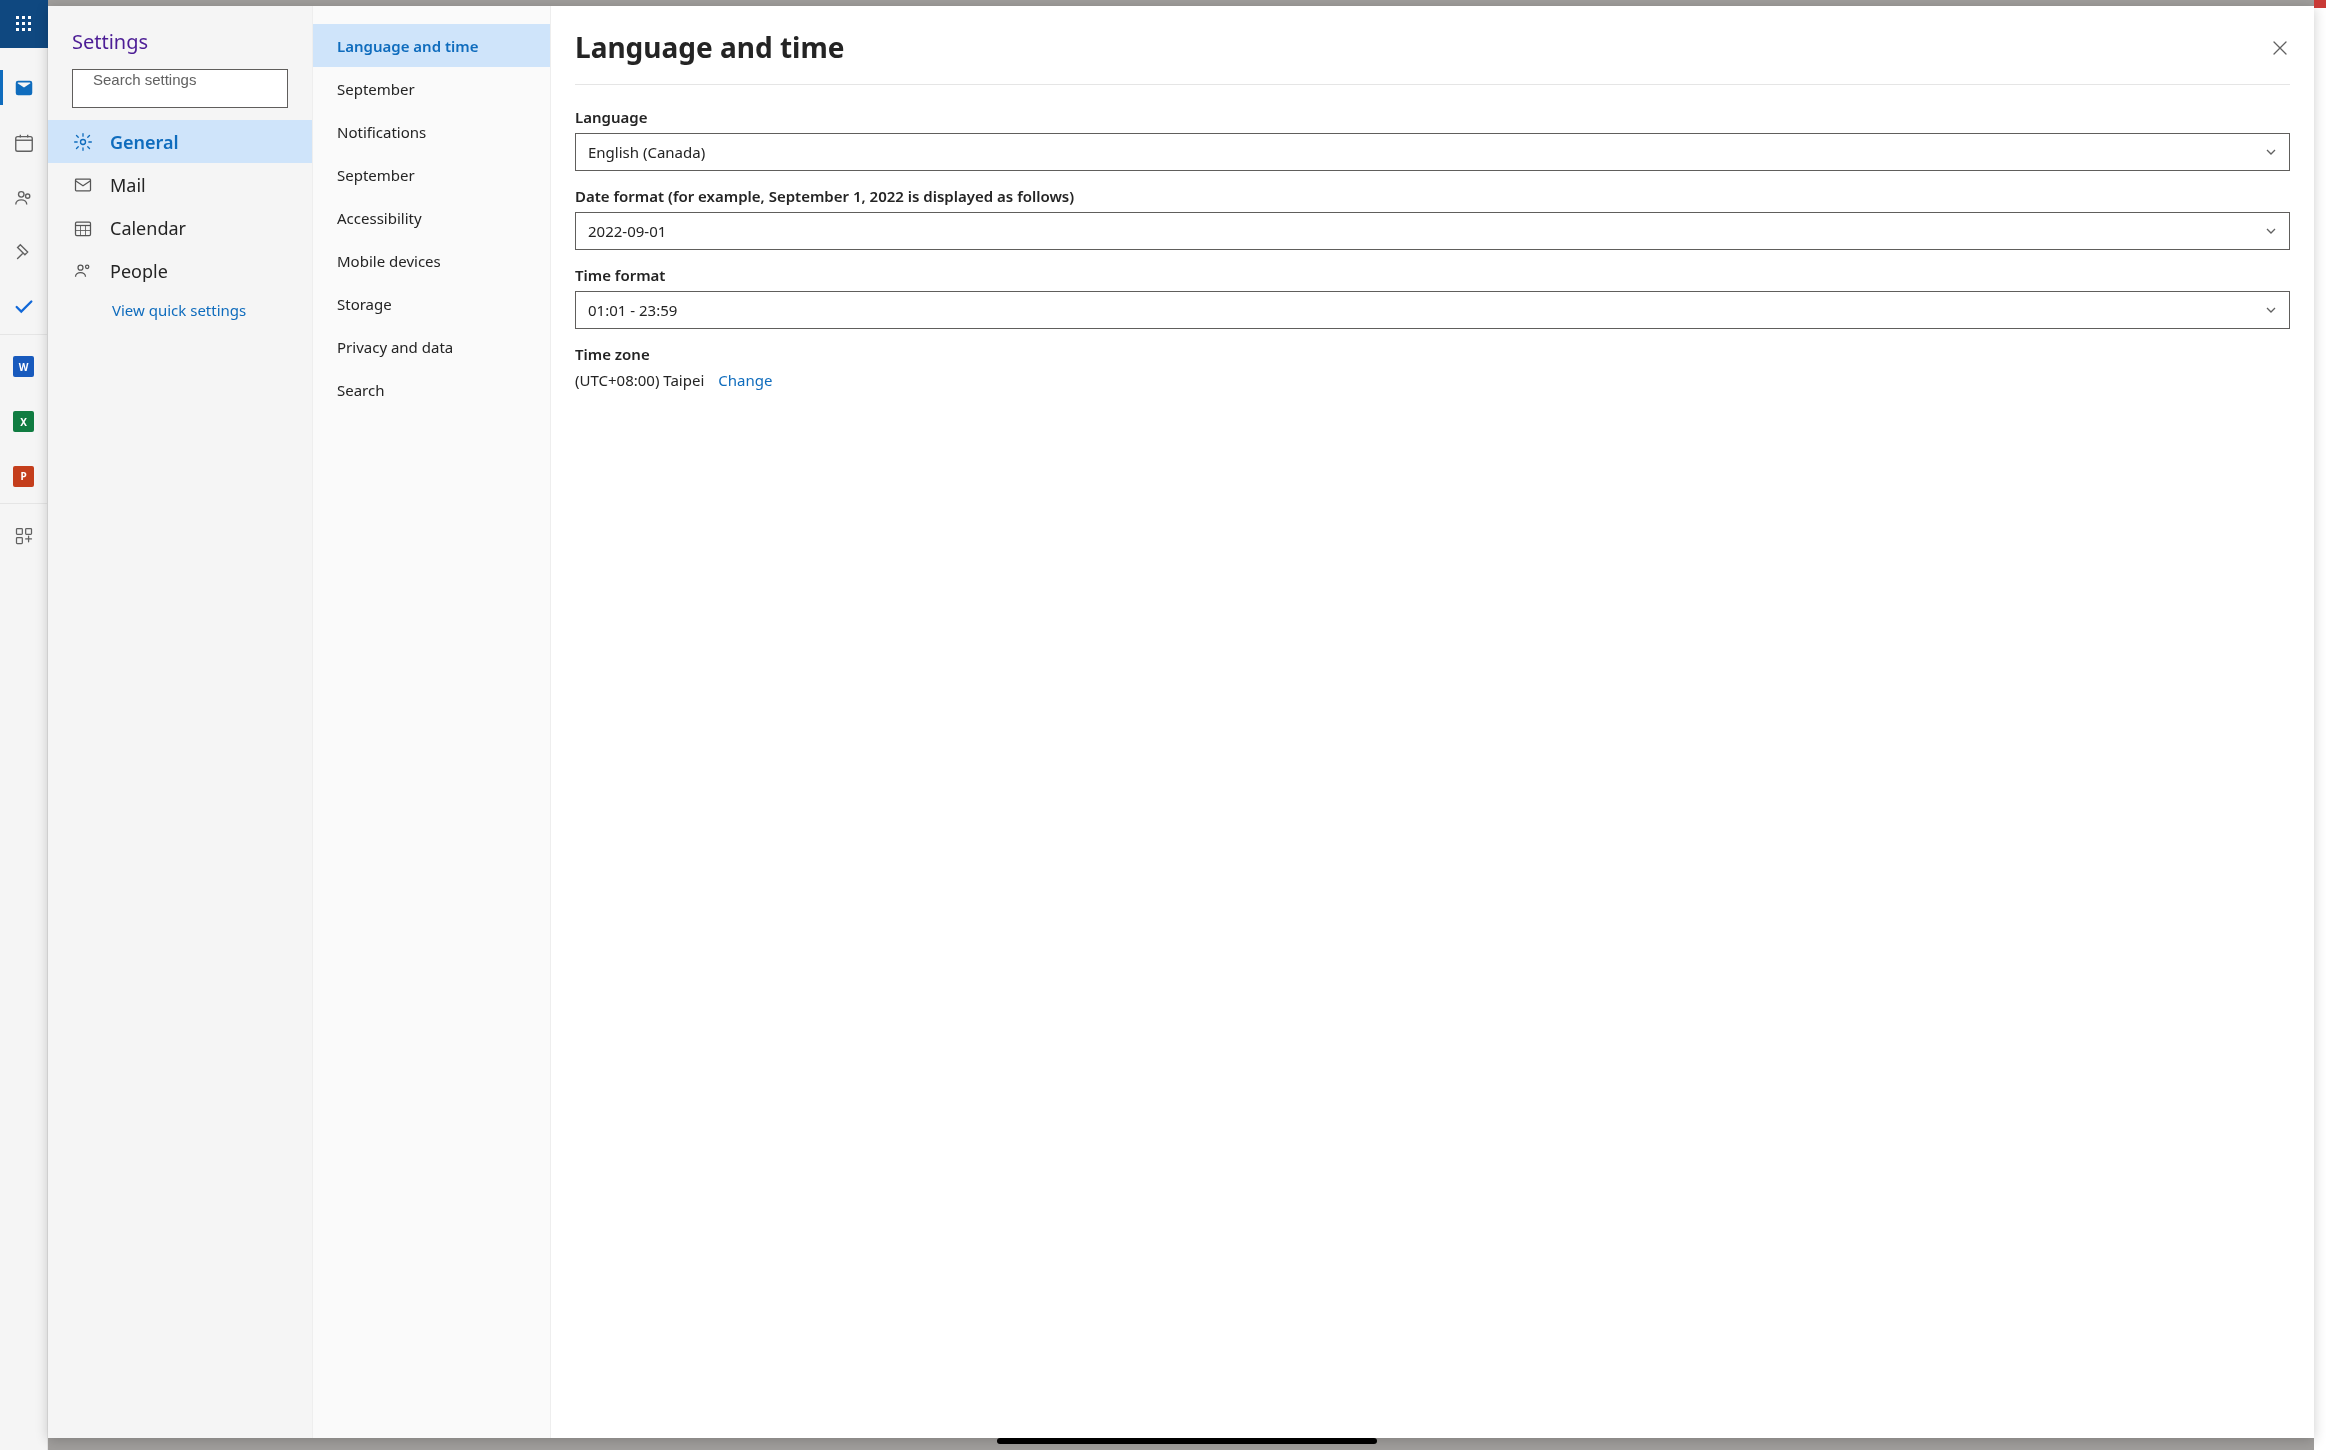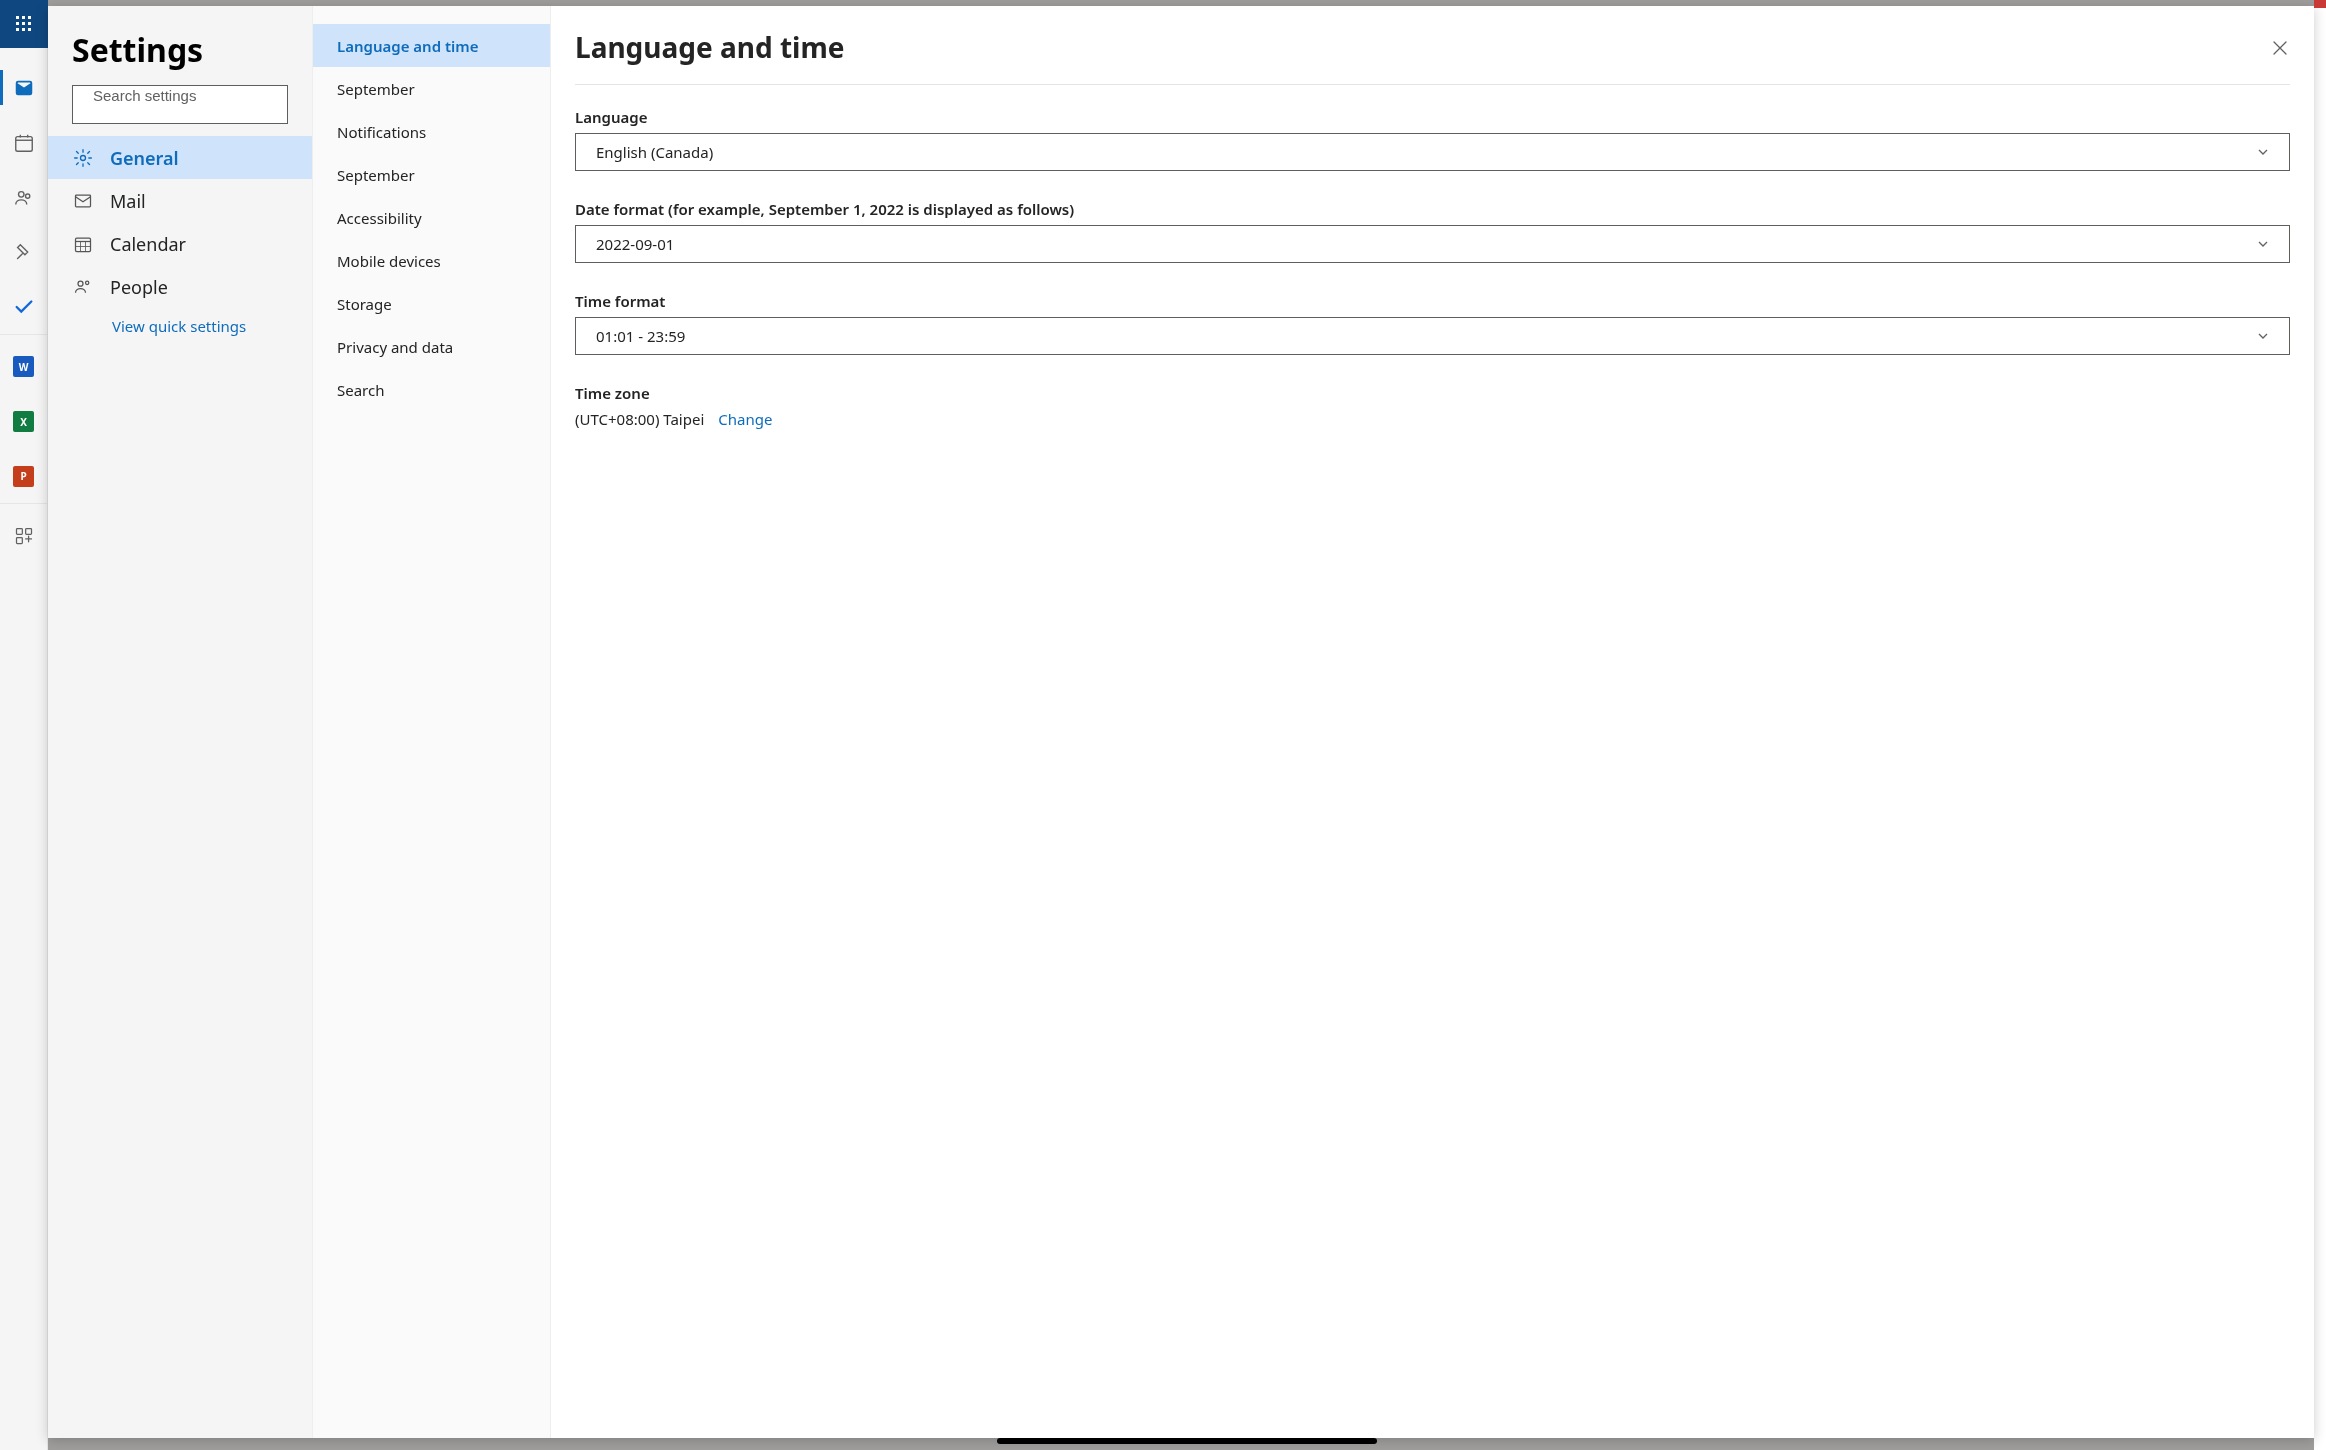--- a/index.html
+++ b/index.html
@@ -14,40 +14,40 @@
 .rail-item.sel{color:#0f6cbd}
 .rail-item.divider-after{border-bottom:1px solid #e5e5e5;margin-bottom:4px}
 
 
 .panel{position:fixed;left:48px;right:12px;top:6px;bottom:12px;background:#fff;display:flex;z-index:6;box-shadow:0 2px 12px rgba(0,0,0,.2)}
 .panel>.col1{width:264px;min-width:264px;background:#f5f5f5;display:flex;flex-direction:column}
 .panel>.col2{width:238px;min-width:238px;background:#fafafa;border-left:1px solid #eee;padding-top:18px}
 .panel>.col3{flex:1;border-left:1px solid #eee;padding:22px 24px;position:relative;overflow:auto}
 
 
-.title{font-size:32px;font-weight:700;padding:22px 24px 14px;color:#000000}
+.title{font-size:20px;font-weight:400;padding:22px 24px 14px;color:#4c1d95}
 .searchbox{margin:0 24px 12px;height:39px;border:1px solid #605e5c;background:#fff;display:flex;align-items:flex-start;padding:0 10px;gap:8px}
 .searchbox input{border:none;outline:none;flex:1;font-size:15px;background:transparent;color:#616161}
 .searchbox input::placeholder{color:#616161}
 .cat-list{display:flex;flex-direction:column}
 .cat-item{display:flex;align-items:center;gap:16px;height:43px;padding:9px 24px;font-size:18px;color:#242424;cursor:pointer}
 .cat-item.sel{background:#cfe4fa;color:#0f6cbd;font-weight:600}
 .cat-item .iconbox{width:22px;display:flex;align-items:center;justify-content:center;color:#555}
 .cat-item.sel .iconbox{color:#0f6cbd}
 .quick-link{padding:8px 24px 0 64px;font-size:15px;color:#0f6cbd;cursor:pointer}
 
 
 .sub-item{height:43px;display:flex;align-items:center;padding:0 24px;font-size:15px;color:#242424;cursor:pointer}
 .sub-item.sel{background:#cfe4fa;color:#0f6cbd;font-weight:600}
 
 
 .page-header{font-size:28px;font-weight:700;color:#242424;margin-bottom:22px;padding-bottom:18px;border-bottom:1px solid #e5e5e5}
 .close-btn{position:absolute;top:26px;right:18px;width:32px;height:32px;display:flex;align-items:center;justify-content:center;cursor:pointer;color:#616161}
 .field-label{font-size:15px;font-weight:600;color:#242424;margin-bottom:6px}
-.select{height:38px;border:1px solid #605e5c;display:flex;align-items:center;justify-content:space-between;padding:0 20px;font-size:15px;color:#242424;background:#fff;cursor:pointer;margin-bottom:28px}
+.select{height:38px;border:1px solid #605e5c;display:flex;align-items:center;justify-content:space-between;padding:0 12px;font-size:15px;color:#242424;background:#fff;cursor:pointer;margin-bottom:15px}
 .select .chev{color:#616161}
 .tz-row{display:flex;align-items:center;gap:14px;font-size:15px;color:#242424;}
 .tz-row a{color:#0f6cbd;text-decoration:none;cursor:pointer}
 
 
 .tile{width:21px;height:21px;border-radius:2px;display:flex;align-items:center;justify-content:center;color:#fff;font-size:10px;font-weight:700;position:relative}
 .tile.word{background:#185abd}.tile.excel{background:#107c41}.tile.ppt{background:#c43e1c}
 
 
 .peek{position:fixed;right:0;top:0;bottom:0;width:12px;background:#fff;z-index:4}

